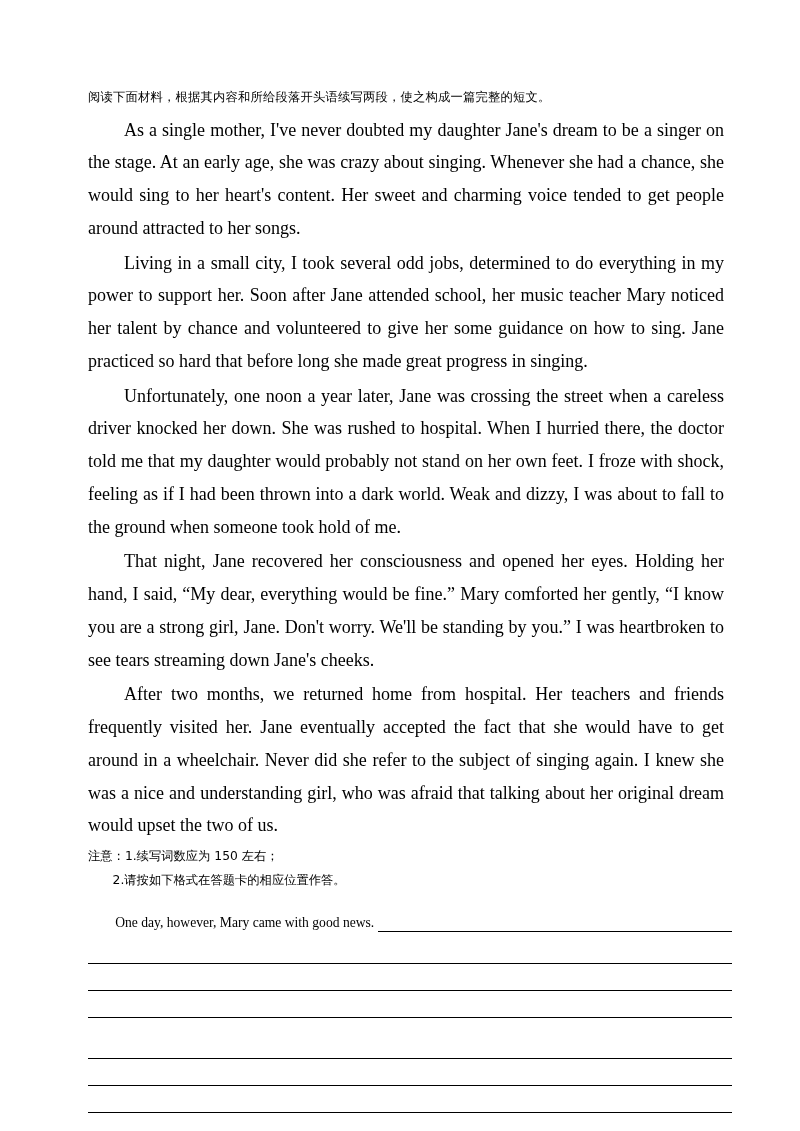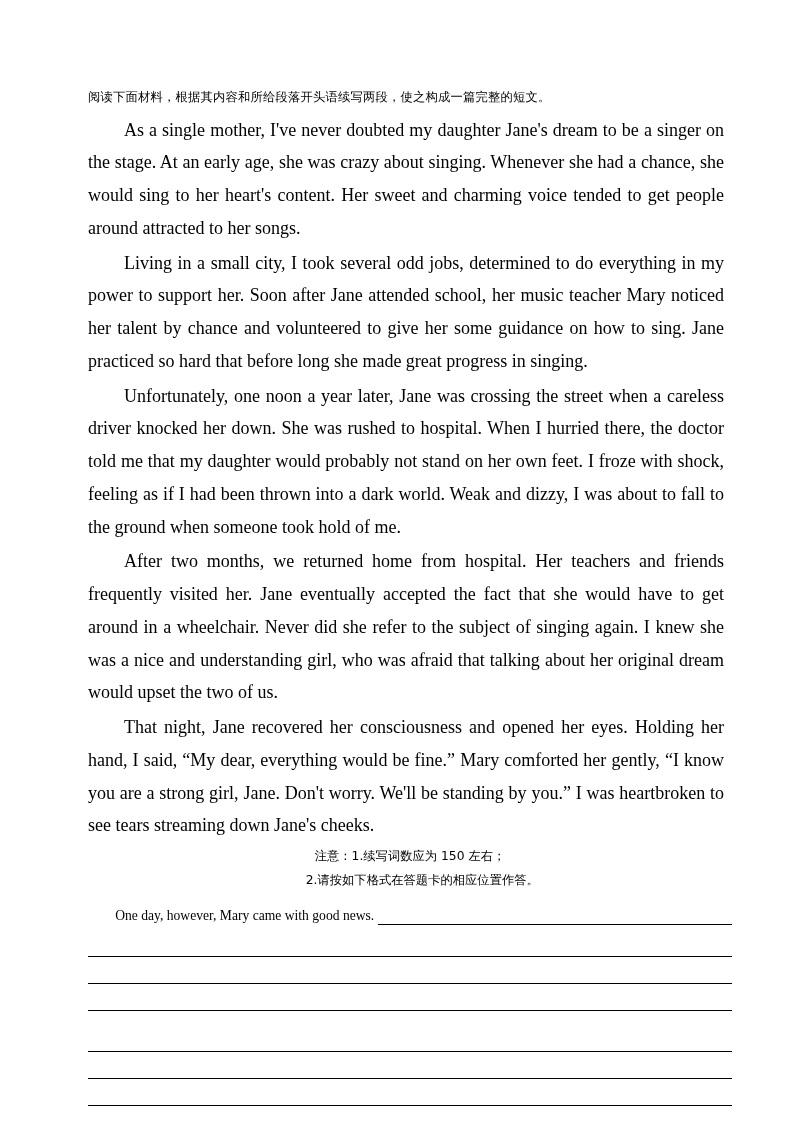--- a/index.html
+++ b/index.html
@@ -35,26 +35,25 @@
     margin: 0 8px 2px 0;
     text-align: justify;
     text-justify: inter-word;
     text-indent: 2.0em;
   }
   .notes {
     font-family: "DejaVu Sans", sans-serif;
     font-size: 12.3px;
     line-height: 1.62;
     margin-top: 5px;
-    text-align: center;
   }
   .note-line-1 { margin: 0; }
   .note-line-2 { margin: 4px 0 0 2.0em; }
   .answer-block {
-    margin-top: 12px;
+    margin-top: 19px;
   }
   .lead-row {
     display: flex;
     align-items: flex-end;
     font-size: 13.6px;
     line-height: 1.9;
     padding-left: 2.0em;
   }
   .lead-text {
     white-space: nowrap;
@@ -77,22 +76,22 @@
 </head>
 <body>
 
 <div class="page">
 
   <div class="instruction">阅读下面材料，根据其内容和所给段落开头语续写两段，使之构成一篇完整的短文。</div>
 
   <p class="para">As a single mother, I've never doubted my daughter Jane's dream to be a singer on the stage. At an early age, she was crazy about singing. Whenever she had a chance, she would sing to her heart's content. Her sweet and charming voice tended to get people around attracted to her songs.</p>
   <p class="para">Living in a small city, I took several odd jobs, determined to do everything in my power to support her. Soon after Jane attended school, her music teacher Mary noticed her talent by chance and volunteered to give her some guidance on how to sing. Jane practiced so hard that before long she made great progress in singing.</p>
   <p class="para">Unfortunately, one noon a year later, Jane was crossing the street when a careless driver knocked her down. She was rushed to hospital. When I hurried there, the doctor told me that my daughter would probably not stand on her own feet. I froze with shock, feeling as if I had been thrown into a dark world. Weak and dizzy, I was about to fall to the ground when someone took hold of me.</p>
+  <p class="para">That night, Jane recovered her consciousness and opened her eyes. Holding her hand, I said, “My dear, everything would be fine.” Mary comforted her gently, “I know you are a strong girl, Jane. Don't worry. We'll be standing by you.” I was heartbroken to see tears streaming down Jane's cheeks.</p>
   <p class="para">After two months, we returned home from hospital. Her teachers and friends frequently visited her. Jane eventually accepted the fact that she would have to get around in a wheelchair. Never did she refer to the subject of singing again. I knew she was a nice and understanding girl, who was afraid that talking about her original dream would upset the two of us.</p>
-  <p class="para">That night, Jane recovered her consciousness and opened her eyes. Holding her hand, I said, “My dear, everything would be fine.” Mary comforted her gently, “I know you are a strong girl, Jane. Don't worry. We'll be standing by you.” I was heartbroken to see tears streaming down Jane's cheeks.</p>
 
   <div class="notes">
     <div class="note-line-1"><span>注意：</span><span>1.续写词数应为 150 左右；</span></div>
     <div class="note-line-2">2.请按如下格式在答题卡的相应位置作答。</div>
   </div>
 
   <div class="answer-block">
     <div class="lead-row">
       <span class="lead-text">One day, however, Mary came with good news.</span>
       <span class="lead-rule"></span>

